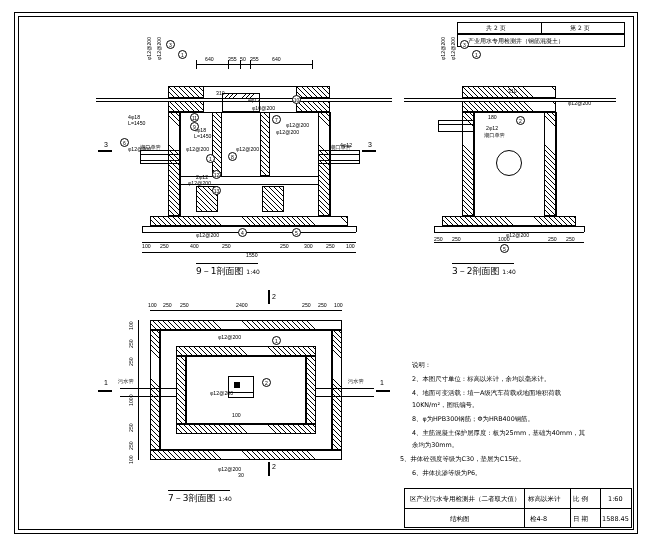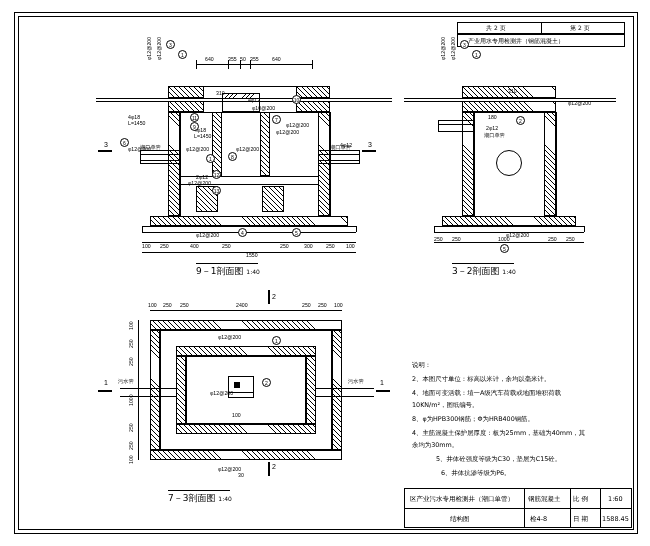--- a/index.html
+++ b/index.html
@@ -307,33 +307,33 @@
   </div>
 
   <div>
     <div class="notes" style="left:412px;top:360px;text-align:center;">说明：</div>
     <div class="notes" style="left:412px;top:374px;">2、本图尺寸单位：标高以米计，余均以毫米计。</div>
     <div class="notes" style="left:412px;top:388px;">4、地面可变活载：埴一A级汽车荷载或地面堆积荷载</div>
     <div class="notes" style="left:412px;top:400px;">   10KN/m²，图纸编号。</div>
     <div class="notes" style="left:412px;top:414px;">8、φ为HPB300钢筋；Φ为HRB400钢筋。</div>
     <div class="notes" style="left:412px;top:428px;">4、主筋混凝土保护层厚度：板为25mm，基础为40mm，其</div>
     <div class="notes" style="left:412px;top:440px;">   余均为30mm。</div>
-    <div class="notes" style="left:436px;top:454px;">5、井体砼强度等级为C30，垫层为C15砼。</div>
-    <div class="notes" style="left:412px;top:468px;margin-left:29px;">6、井体抗渗等级为P6。</div>
+    <div class="notes" style="left:400px;top:454px;">5、井体砼强度等级为C30，垫层为C15砼。</div>
+    <div class="notes" style="left:412px;top:468px;">6、井体抗渗等级为P6。</div>
   </div>
 
   <div>
     <div class="tb" style="left:404px;top:488px;width:228px;height:40px;"></div>
     <div class="ln h1" style="left:404px;top:508px;width:228px;"></div>
     <div class="ln v1" style="left:524px;top:488px;height:40px;"></div>
     <div class="ln v1" style="left:570px;top:488px;height:40px;"></div>
     <div class="ln v1" style="left:600px;top:488px;height:40px;"></div>
 
-    <div class="tbc" style="left:410px;top:495px;">区产业污水专用检测井（潮口单管）</div>
-    <div class="tbc" style="left:528px;top:495px;">钢筋混凝土</div>
+    <div class="tbc" style="left:410px;top:495px;">区产业污水专用检测井（二者取大值）</div>
+    <div class="tbc" style="left:528px;top:495px;">标高以米计</div>
     <div class="tbc" style="left:573px;top:495px;">比  例</div>
     <div class="tbc" style="left:608px;top:495px;">1:60</div>
 
     <div class="tbc" style="left:450px;top:515px;">结构图</div>
     <div class="tbc" style="left:530px;top:515px;">检4-8</div>
     <div class="tbc" style="left:573px;top:515px;">日  期</div>
     <div class="tbc" style="left:602px;top:515px;">1588.45</div>
   </div>
 
 </div>

